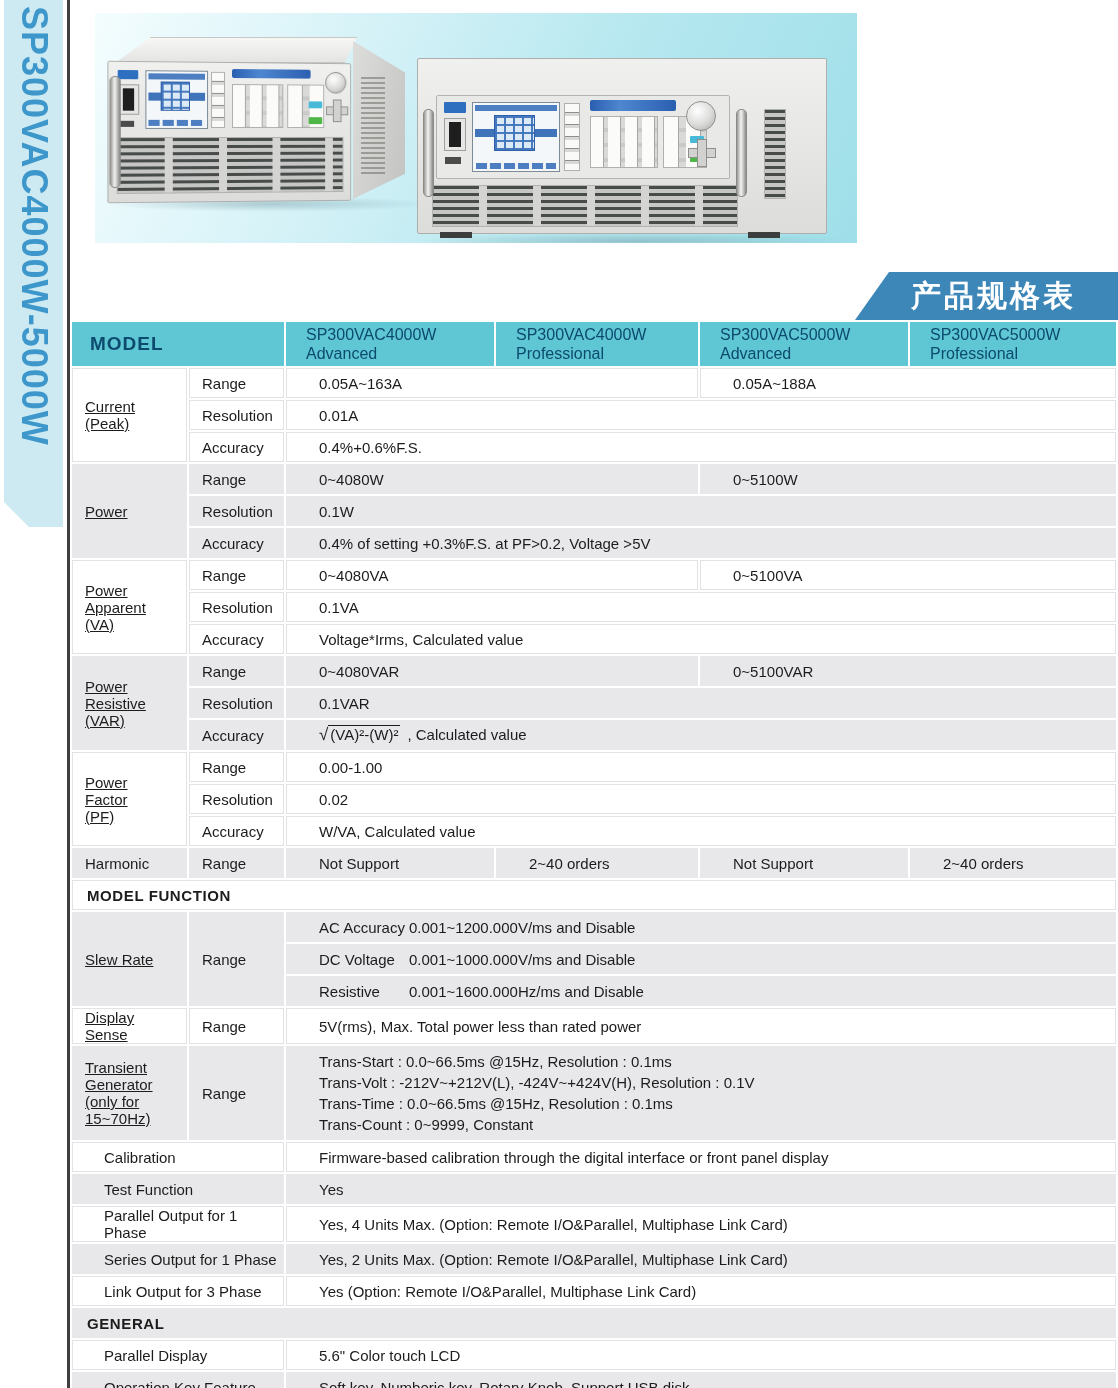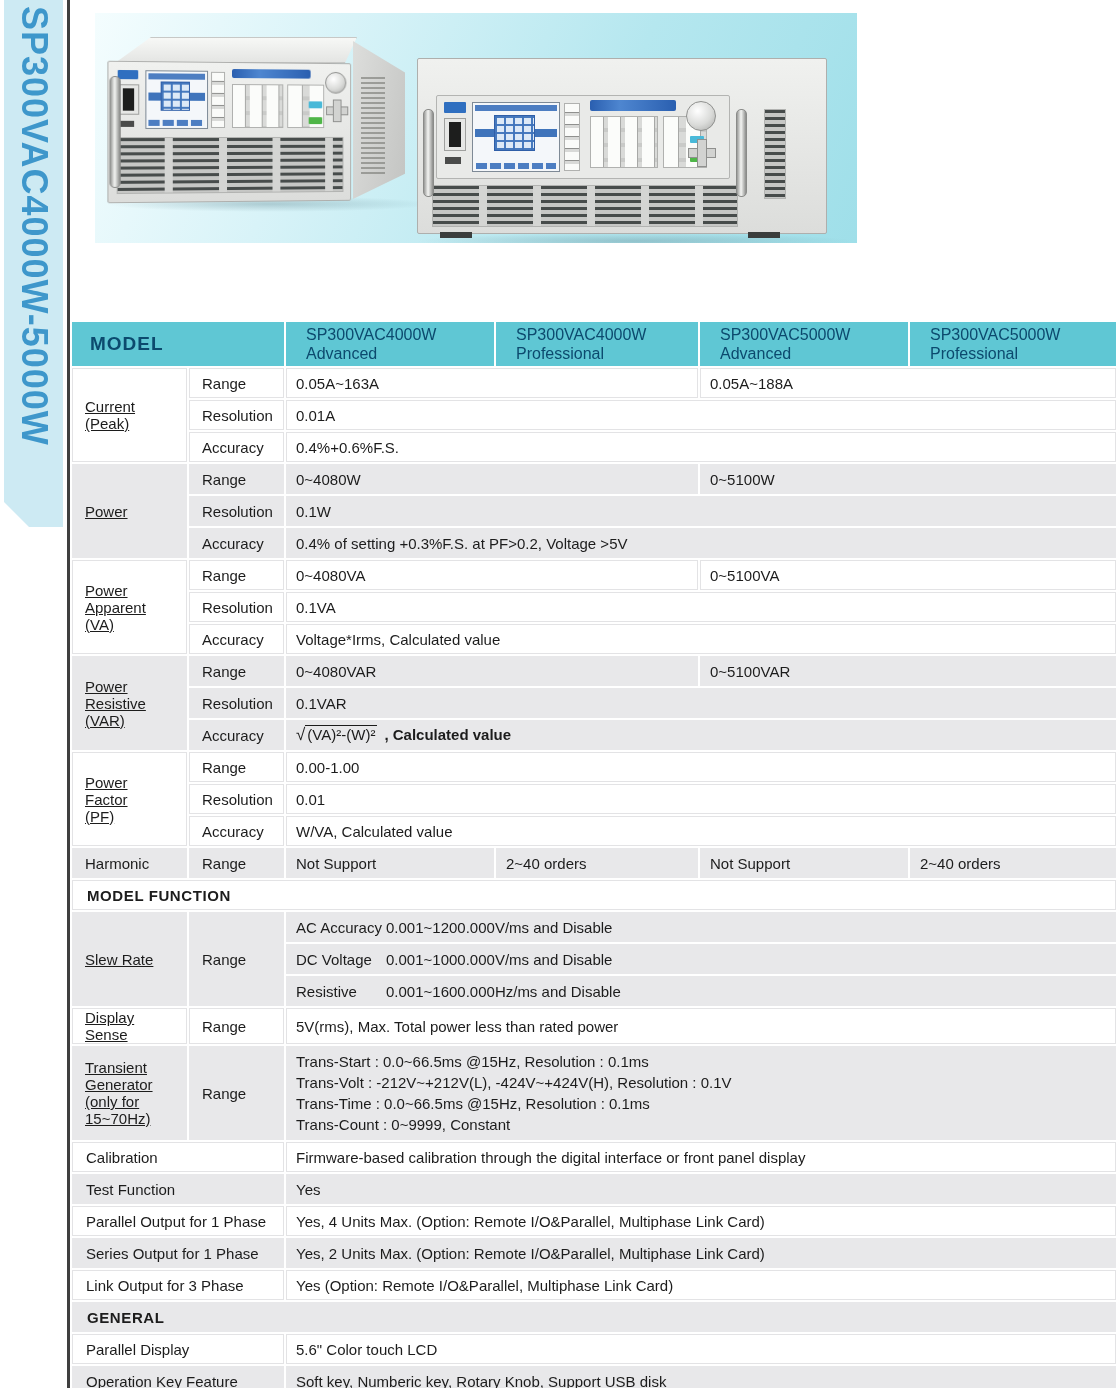--- a/index.html
+++ b/index.html
@@ -107,28 +107,28 @@
   table.spec { position: absolute; left: 0; top: 320px; width: 1048px;
                border-collapse: separate; border-spacing: 2px; table-layout: fixed; }
   td { height: 30px; vertical-align: middle; font-size: 15px; padding-left: 12px; overflow: hidden; }
   tr.hdr td { height: 44px; background: #5fc7d4; color: #0c4a6e; }
   td.model { font-size: 19px; font-weight: bold; padding-left: 18px; letter-spacing: 1px; }
   td.colhead { padding-left: 20px; }
   td.colhead div { font-size: 16px; line-height: 19px; }
   td.w { background: #ffffff; border: 1px solid #e3e3e5; }
   td.g { background: #e8e8ea; border: 1px solid #e8e8ea; }
   td.cat { white-space: pre-line; line-height: 17px; text-decoration: underline; }
-  td.val { padding-left: 9px; }
-  td.cat2 { padding-left: 13px; }
+  td.val { padding-left: 32px; }
+  td.cat2 { padding-left: 31px; }
   tr.section td { font-weight: bold; letter-spacing: 0.6px; padding-left: 14px; }
   td.multiline { white-space: pre-line; line-height: 21px; padding-top: 4px; padding-bottom: 4px; }
   .param { display: inline-block; min-width: 90px; }
   .rad { font-size: 17px; }
   .ovl { border-top: 1px solid #1c1c1c; padding: 0 2px; }
-  .fsuffix { margin-left: 7px; font-weight: bold; }
+  .fsuffix { margin-left: 7px; }
 </style>
 </head>
 <body>
 
 <div class="side-banner">
   <div class="side-banner-text">SP300VAC4000W-5000W</div>
 </div>
 <div class="vline"></div>
 
 <div class="content">
@@ -187,20 +187,23 @@
         <div class="vents" style="left:14px;top:126px;width:306px;height:42px;"></div>
         <div class="handle" style="left:5px;top:50px;height:88px;"></div>
         <div class="handle" style="left:318px;top:50px;height:88px;"></div>
         <div class="vents" style="left:346px;top:50px;width:22px;height:90px;"></div>
         <div class="foot" style="left:22px;bottom:-5px;width:32px;"></div>
         <div class="foot" style="left:330px;bottom:-5px;width:32px;"></div>
       </div>
     </div>
   </div>
 
+  <div class="spec-banner">
+    <span>产品规格表</span>
+  </div>
 
   <table class="spec">
     <colgroup>
         <col style="width:115px">
         <col style="width:95px">
         <col style="width:208px">
         <col style="width:202px">
         <col style="width:208px">
         <col style="width:206px">
       </colgroup>
@@ -295,21 +298,21 @@
 
     <tr>
       <td rowspan="3" class="w cat">Power
 Factor
 (PF)</td>
       <td class="w">Range</td>
       <td colspan="4" class="w val">0.00-1.00</td>
     </tr>
     <tr>
       <td class="w">Resolution</td>
-      <td colspan="4" class="w val">0.01</td>
+      <td colspan="4" class="w val">0.02</td>
     </tr>
     <tr>
       <td class="w">Accuracy</td>
       <td colspan="4" class="w val">W/VA, Calculated value</td>
     </tr>
 
     <tr>
       <td class="g">Harmonic</td>
       <td class="g">Range</td>
       <td class="g val">Not Support</td>

